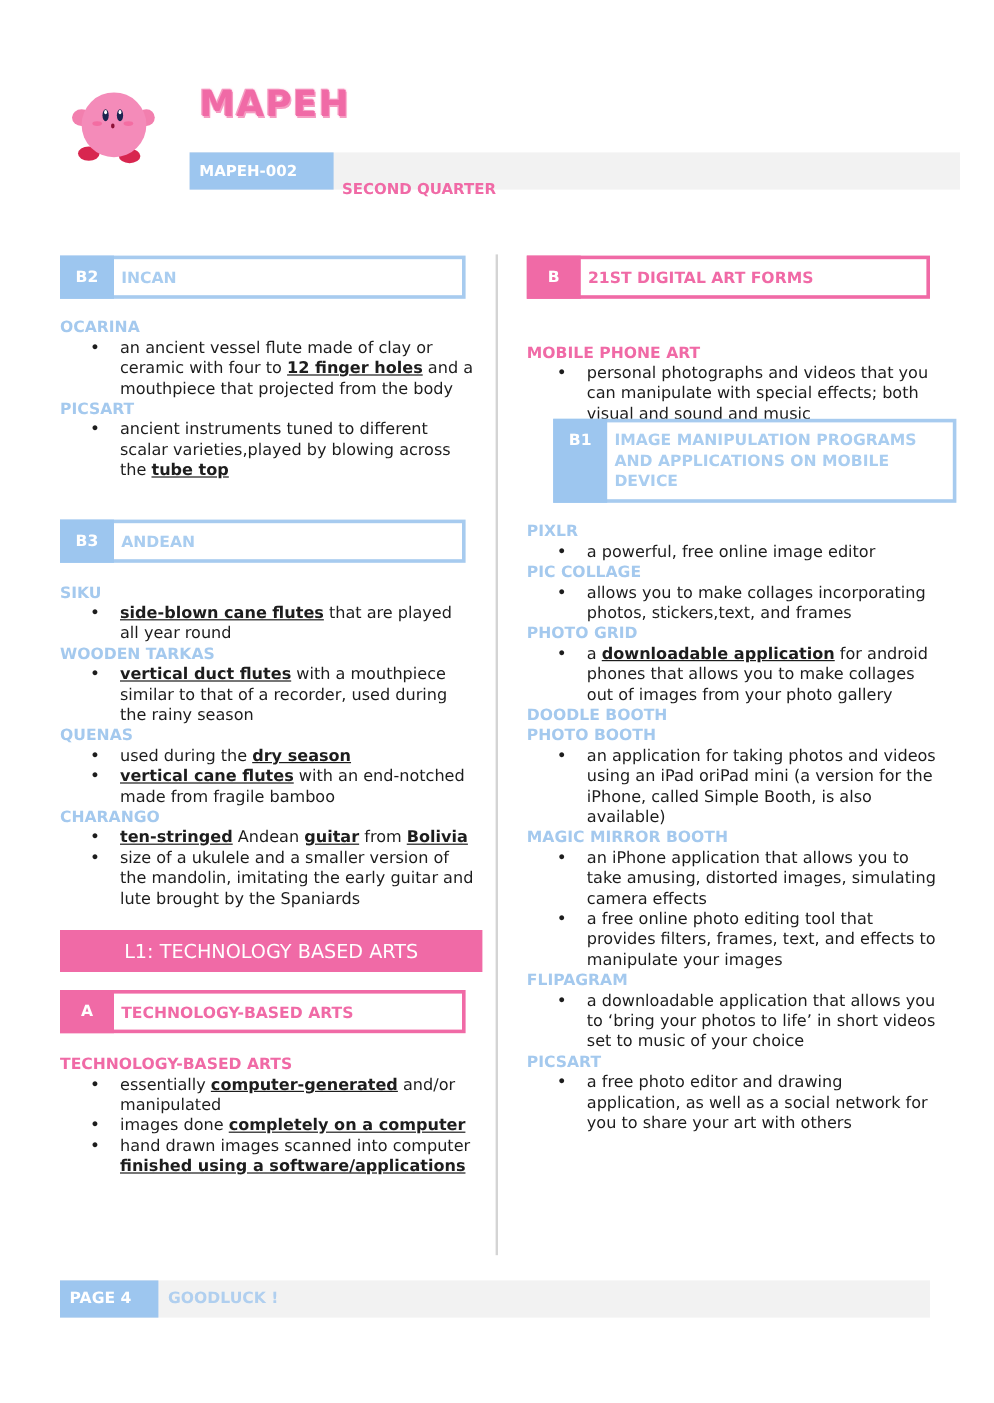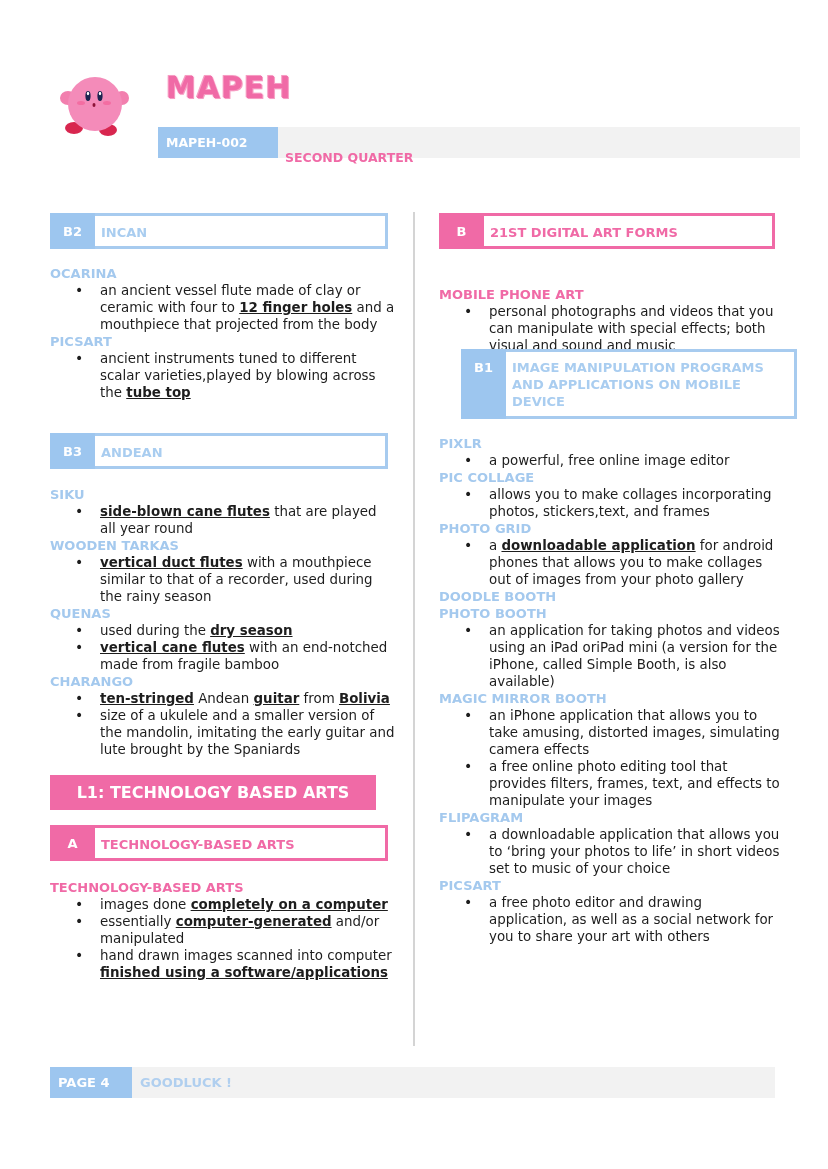--- a/index.html
+++ b/index.html
@@ -23,21 +23,21 @@
     .sec { position: absolute; height: 36px; border: 3px solid; background: #fff; }
     .sec .tag { position: absolute; left: -3px; top: -3px; bottom: -3px; width: 45px; color: #fff; font-weight: bold; font-size: 13px; text-align: center; padding-top: 11px; }
     .sec .lbl { position: absolute; left: 48px; top: 9px; font-weight: bold; font-size: 13px; }
     .sec.blue-sec { border-color: #a7cbef; }
     .sec.blue-sec .tag { background: #9dc6ef; }
     .sec.blue-sec .lbl { color: #a9cdf0; }
     .sec.pink-sec { border-color: #f06aa6; }
     .sec.pink-sec .tag { background: #f06aa6; }
     .sec.pink-sec .lbl { color: #f06aa6; }
 
-    .banner { position: absolute; left: 50px; top: 775px; width: 326px; height: 35px; background: #f06aa6; color: #fff; font-weight: bold; font-size: 16px; text-align: center; padding-top: 8px; }
+    .banner { position: absolute; left: 50px; top: 775px; width: 352px; height: 35px; background: #f06aa6; color: #fff; font-weight: normal; font-size: 16px; text-align: center; padding-top: 8px; }
 
     
     .block { position: absolute; font-size: 13.4px; line-height: 17px; }
     .term { font-weight: bold; font-size: 13px; line-height: 17px; }
     .term.blue { color: #a4c9ee; }
     .term.pink { color: #f06aa6; }
     ul { list-style: none; }
     li { position: relative; padding-left: 50px; }
     li::before { content: "\2022"; position: absolute; left: 25px; top: 0; font-size: 14px; color: #1d1d1d; }
     b { font-weight: bold; text-decoration: underline; }
@@ -119,22 +119,22 @@
 <div class="banner">L1: TECHNOLOGY BASED ARTS</div>
 
 <div class="sec pink-sec" style="left:50px; top:825px; width:338px;">
   <div class="tag">A</div>
   <div class="lbl">TECHNOLOGY-BASED ARTS</div>
 </div>
 
 <div class="block" style="left:50px; top:879px; width:345px;">
   <div class="term pink">TECHNOLOGY-BASED ARTS</div>
   <ul>
+    <li><span>essentially </span><b>computer-generated</b><span> and/or manipulated</span></li>
     <li><span>images done </span><b>completely on a computer</b></li>
-    <li><span>essentially </span><b>computer-generated</b><span> and/or manipulated</span></li>
     <li><span>hand drawn images scanned into computer </span><b>finished using a software/applications</b></li>
   </ul>
 </div>
 
 <div class="sec pink-sec" style="left:439px; top:213px; width:336px;">
   <div class="tag">B</div>
   <div class="lbl">21ST DIGITAL ART FORMS</div>
 </div>
 
 <div class="block" style="left:439px; top:266px; width:345px;margin-top:20px;">

